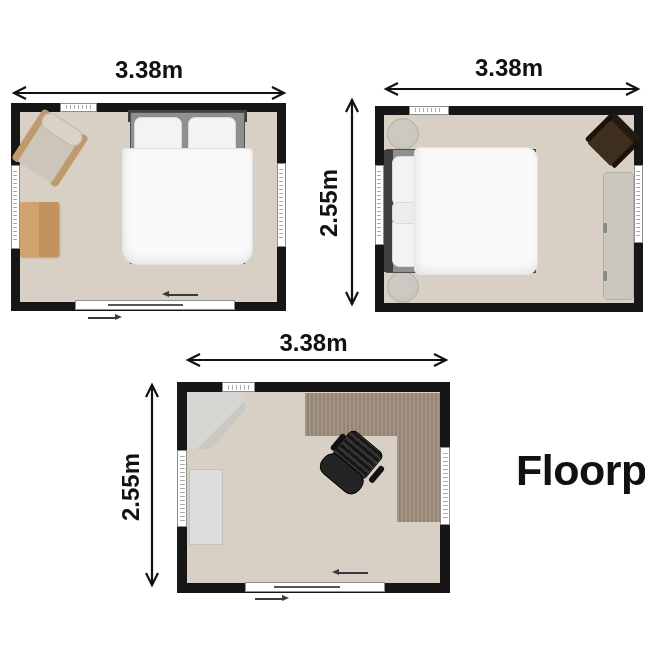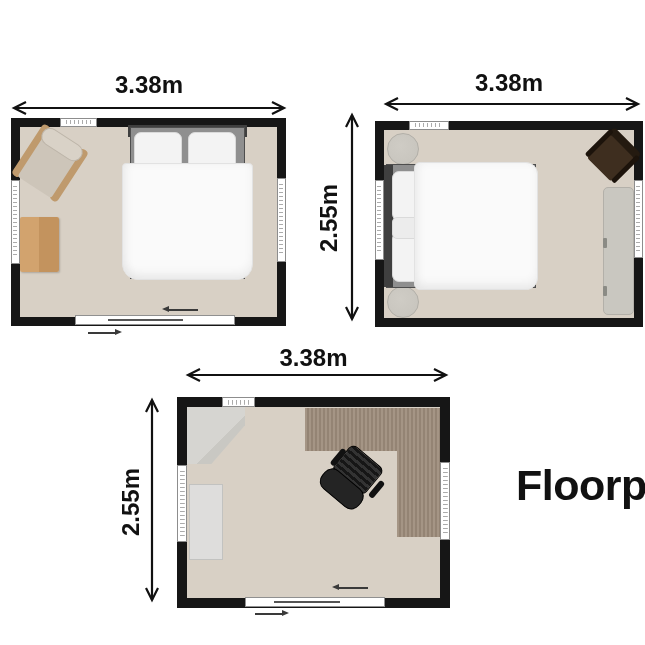--- a/index.html
+++ b/index.html
@@ -1,17 +1,17 @@
 <!DOCTYPE html>
 <html style="--wall: #161616; --floor: #d8d0c5; --window-frame: #8d8d8d; --text: #111111; --bed-linen: #fafafa; --headboard: #3f3f3f; --armchair: #cdc5b9; --armchair-wood: #bf9a6d; --wood-table: #d2a36e; --wood-desk: #9d8c7b; --pouf: #c6c3bc; --bench: #c9c7c0; --chair-brown: #3e2e1f; --cabinet: #d6d5d1; --wardrobe: #dedddc;"><head>
 <meta charset="utf-8">
 <style>
   html,body{margin:0;padding:0;width:645px;height:645px;background:#fff;overflow:hidden;
             font-family:"Liberation Sans",sans-serif;}
-  .canvas{position:absolute;left:0;top:0;width:645px;height:527px;margin-top:15px;}
+  .canvas{position:absolute;left:0;top:0;width:645px;height:527px;}
 
   
   .dim-label{position:absolute;text-align:center;font-weight:bold;font-size:24px;color:var(--text);}
   .dim-label.v{height:30px;line-height:30px;transform:rotate(-90deg);}
   .dim{position:absolute;}
   .dim line,.dim polyline{stroke:var(--text);stroke-width:2.2;fill:none;}
 
   
   .room{position:absolute;background:var(--wall);}
   .floor{position:absolute;background:var(--floor);}

